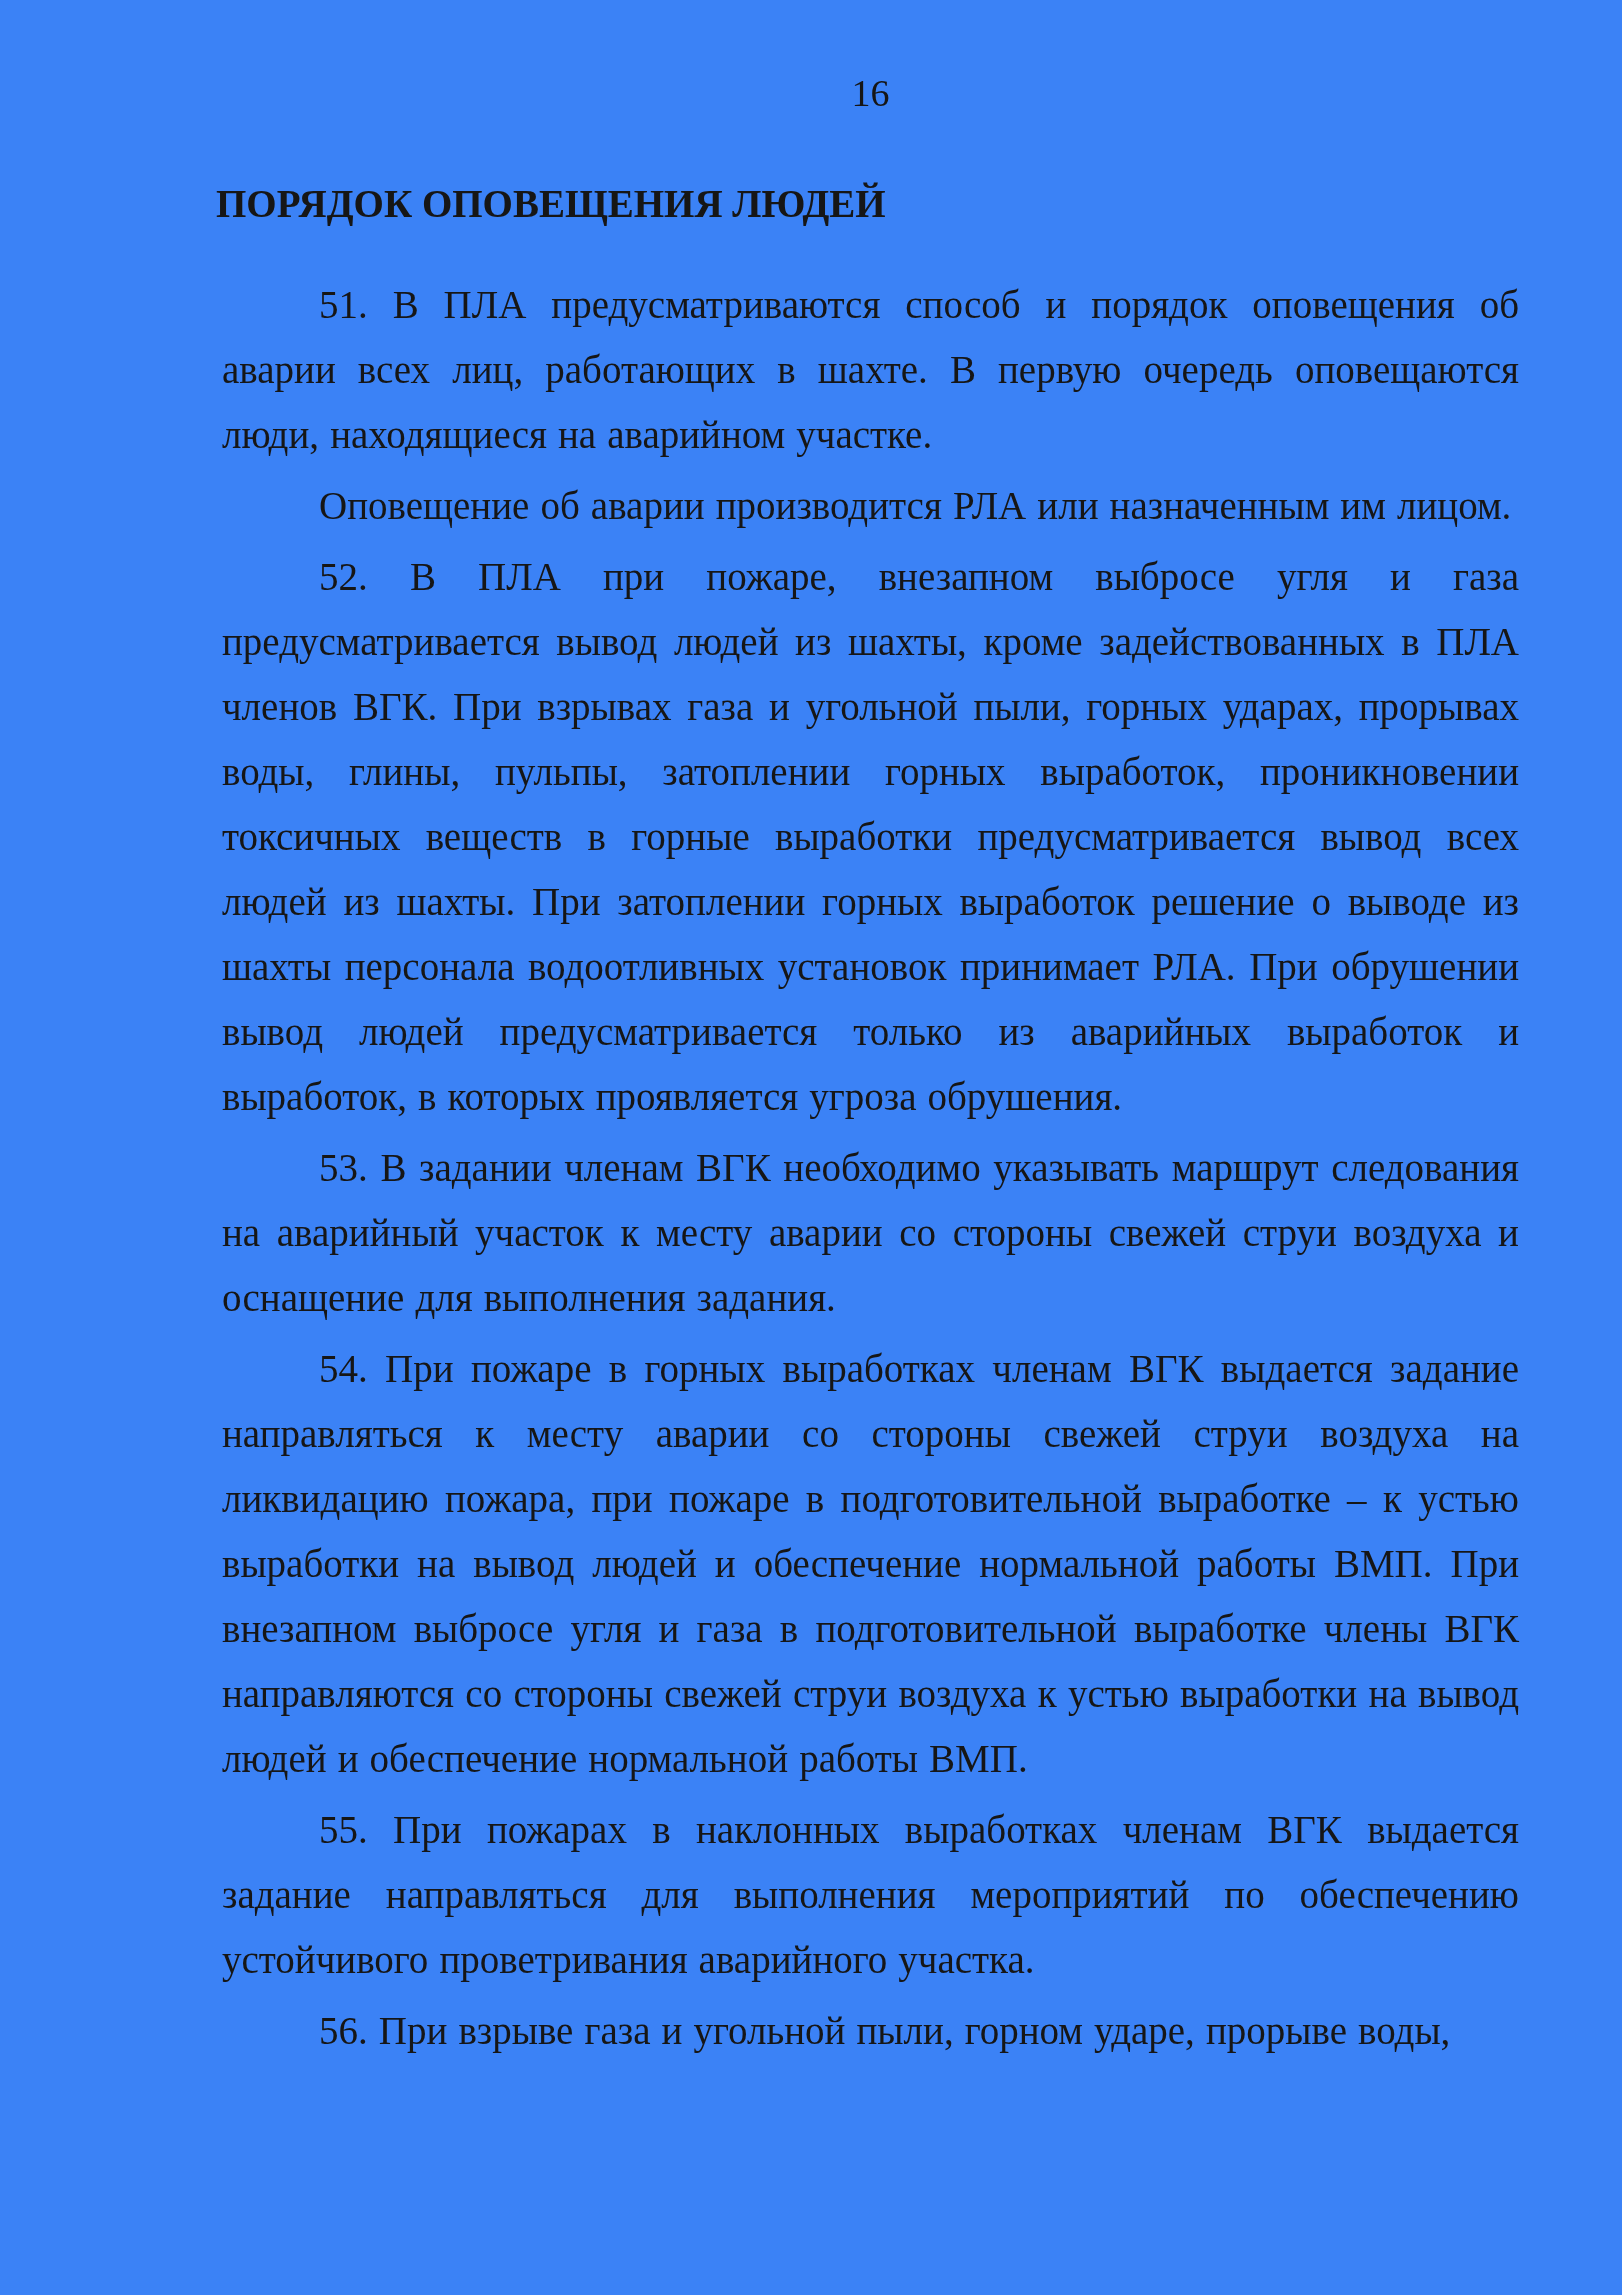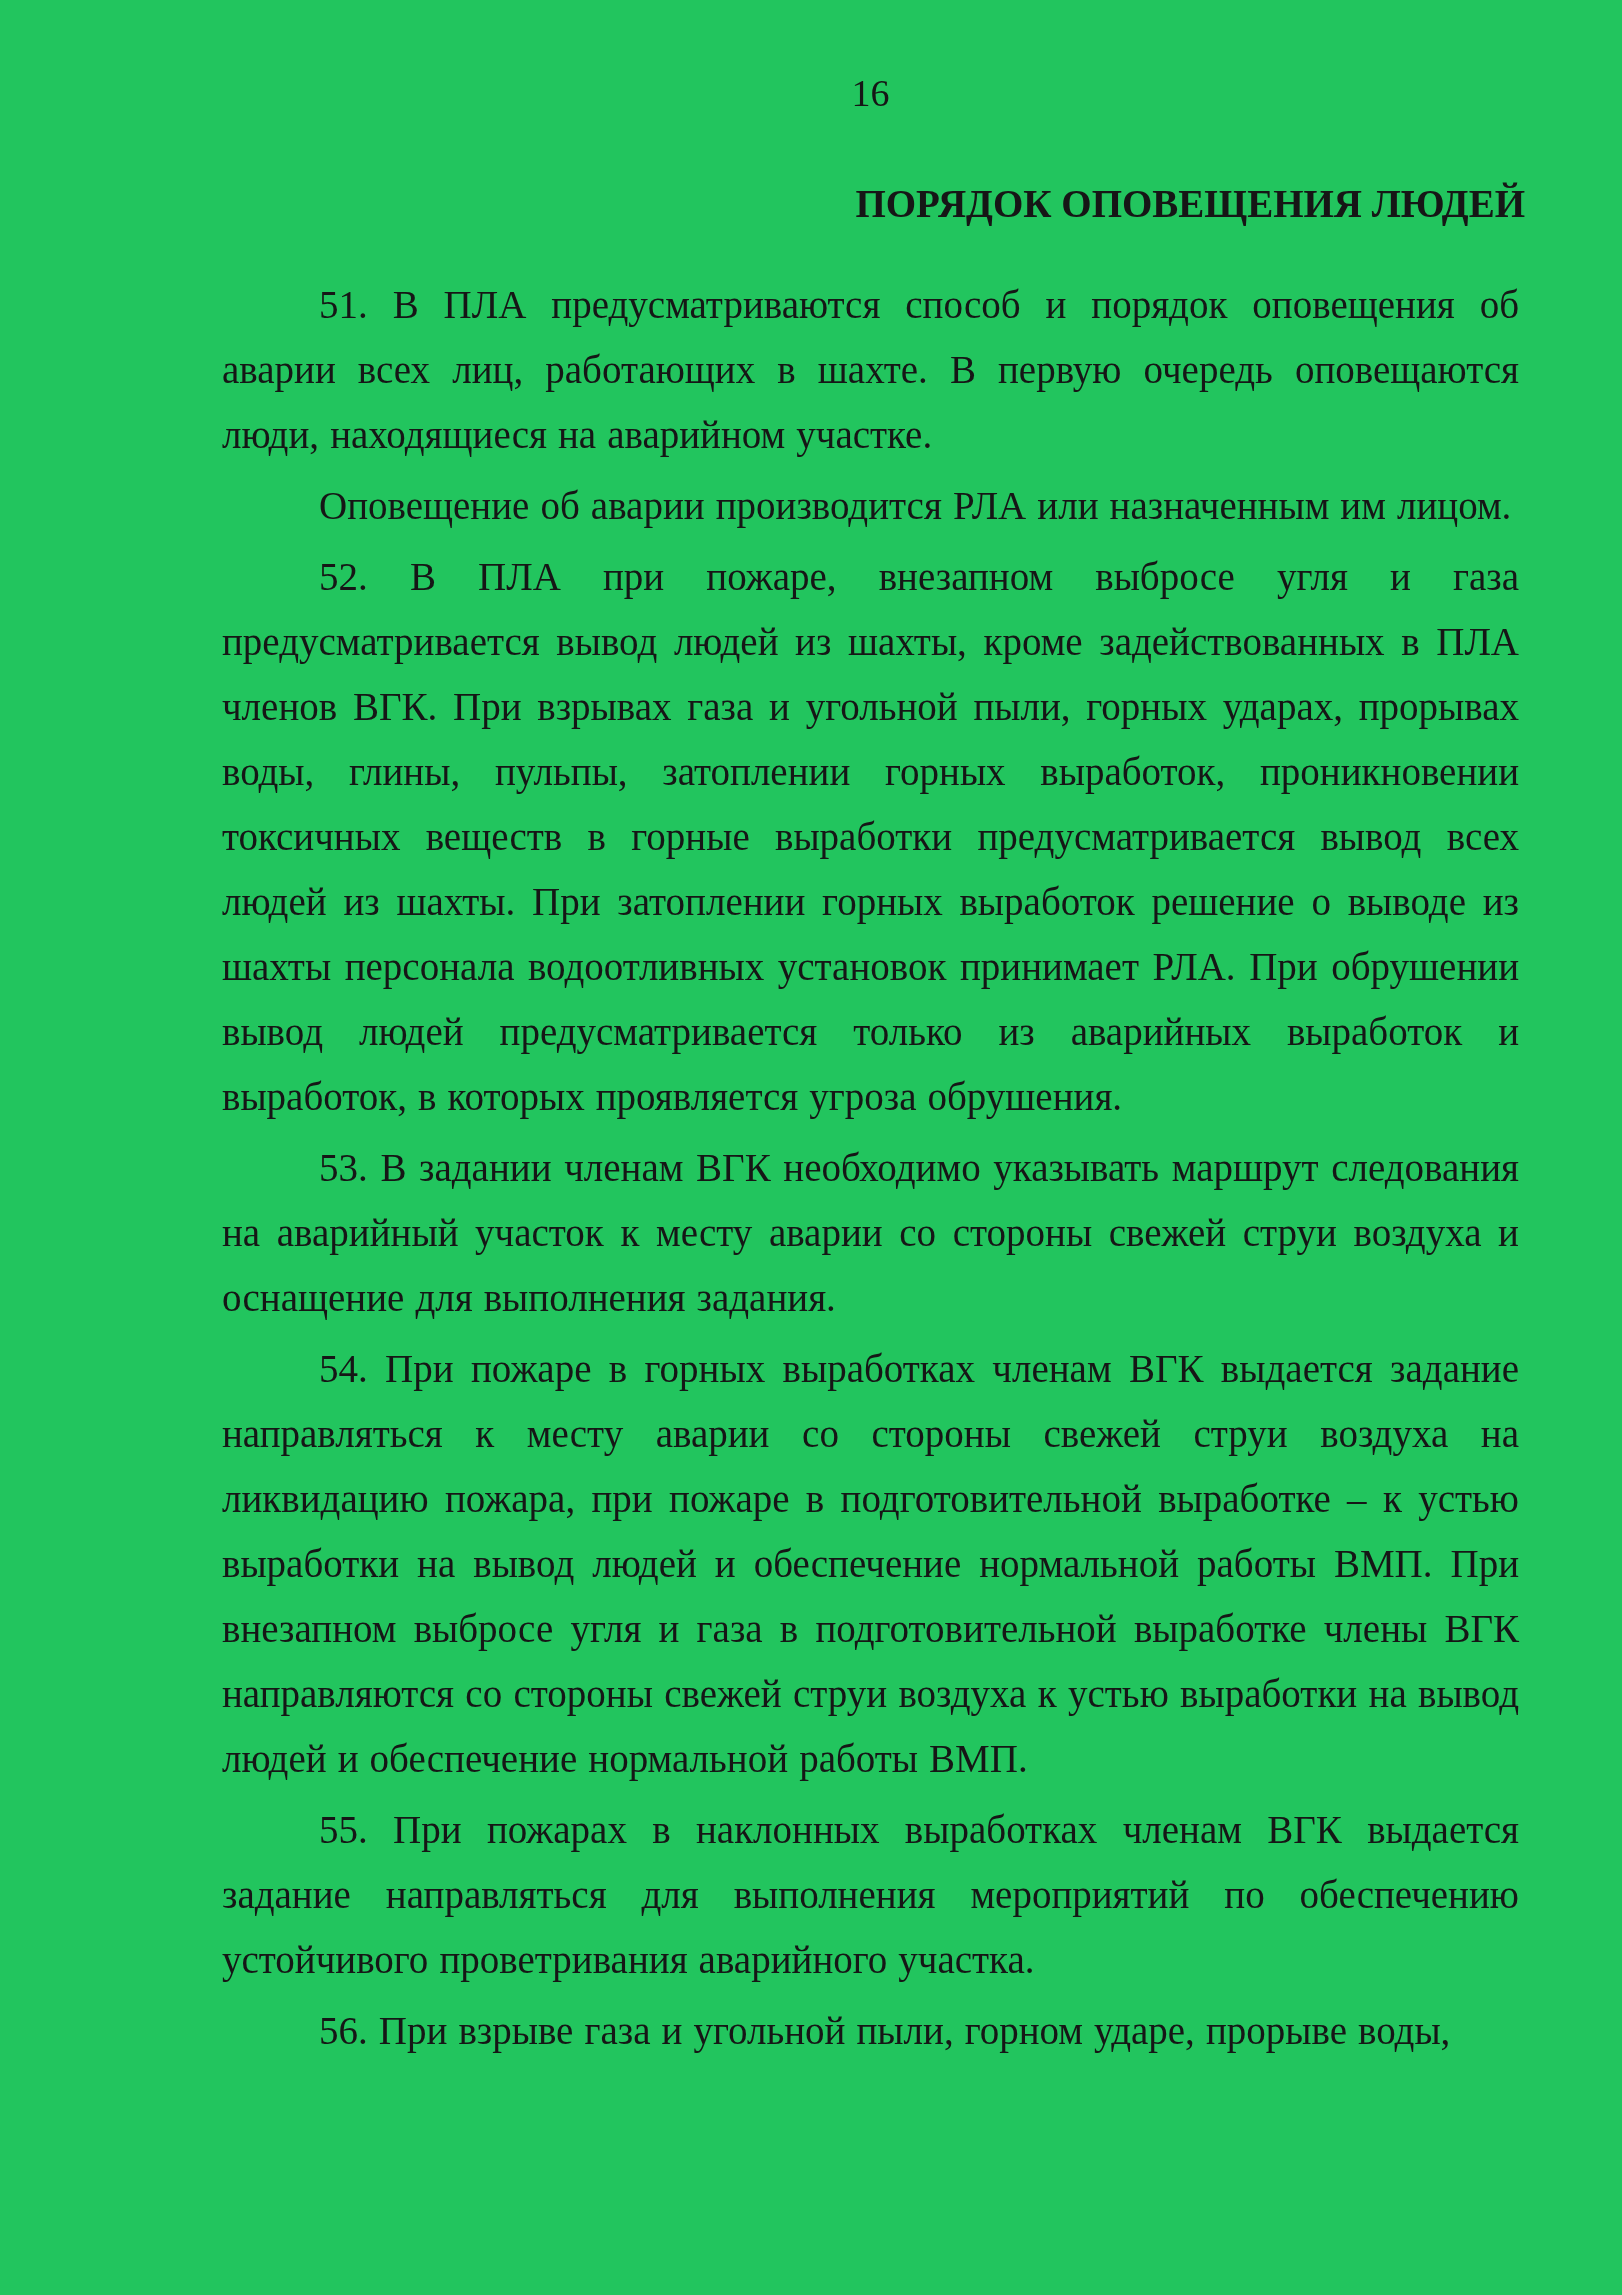--- a/index.html
+++ b/index.html
@@ -12,33 +12,33 @@
     background: #ffffff;
     color: #161616;
     font-family: "Liberation Serif", "DejaVu Serif", serif;
     -webkit-font-smoothing: antialiased;
   }
   .page {
     box-sizing: border-box;
     width: 1623px;
     height: 2295px;
     padding: 62px 98px 0 216px;
-    background: #22c55e;
+    background: #3b82f6;
     overflow: hidden;
   }
   .page-number {
     text-align: center;
     font-size: 38px;
     line-height: 63px;
     margin-bottom: 46px;
   }
   .heading {
     font-size: 39px;
     font-weight: bold;
-    text-align: right;
+    text-align: left;
     line-height: 65px;
     margin: 36px 0 36px 0;
   }
   .heading.first {
     margin-top: 0;
   }
   .para {
     font-size: 39px;
     line-height: 65px;
     text-align: justify;

